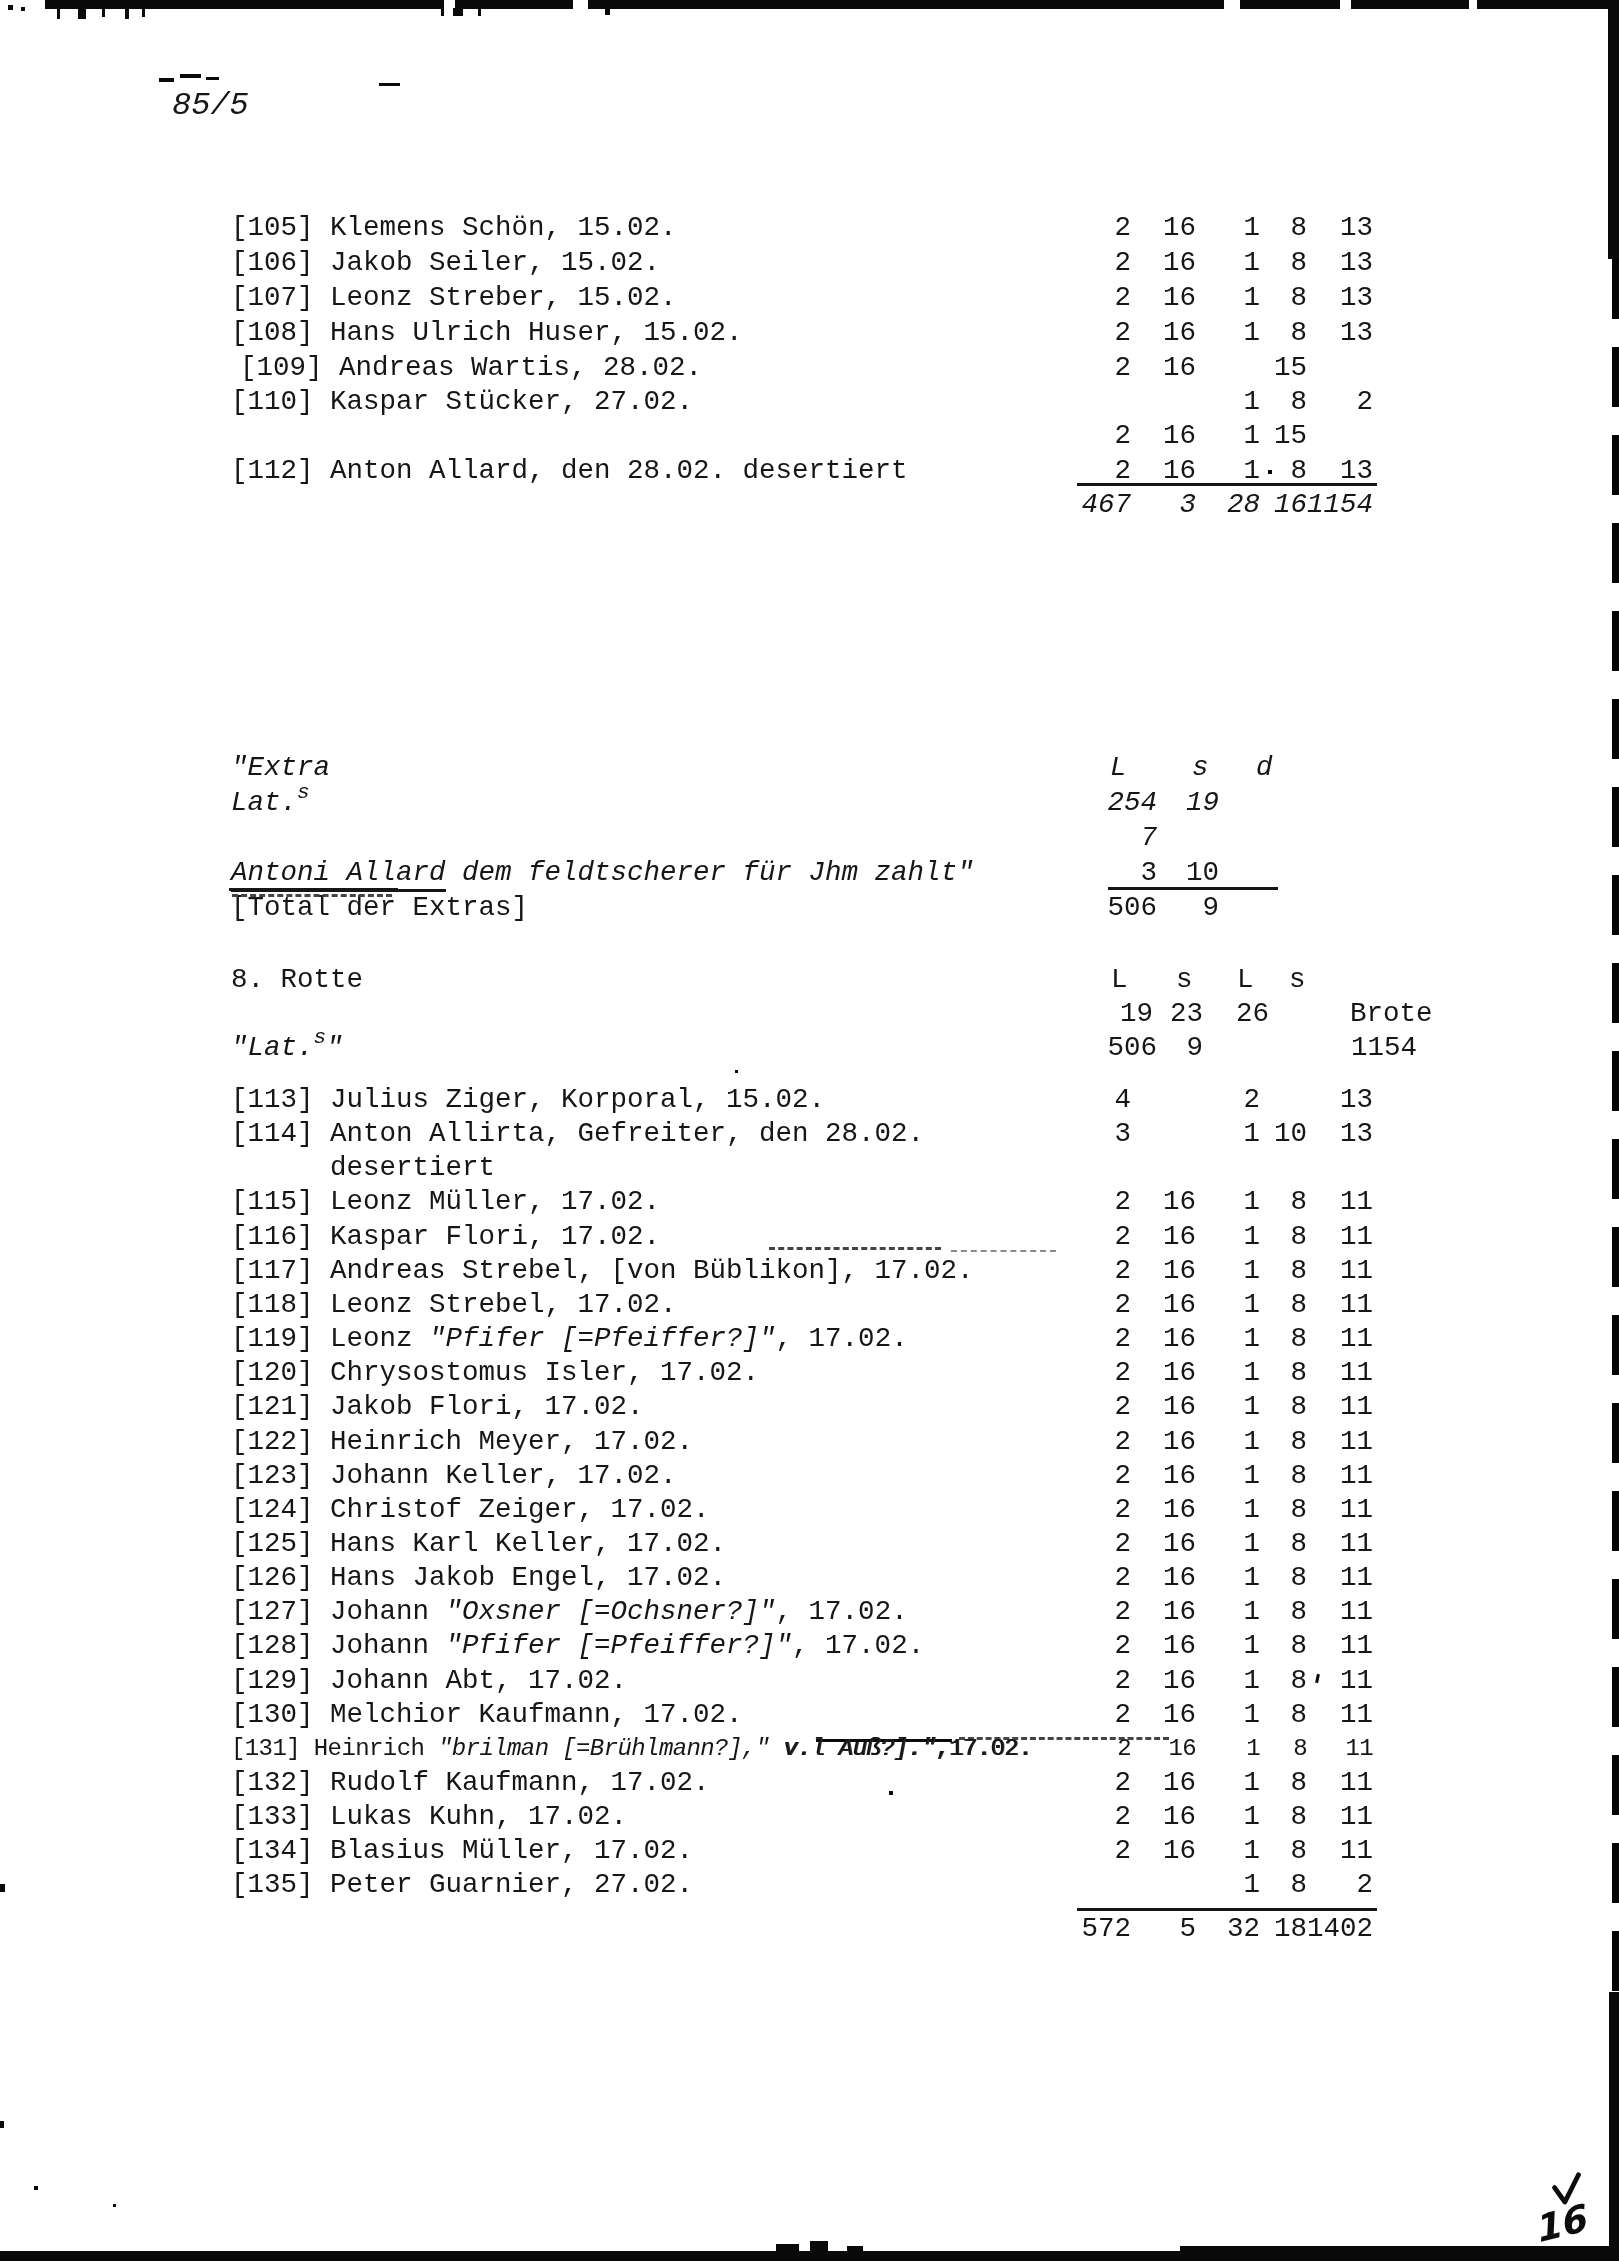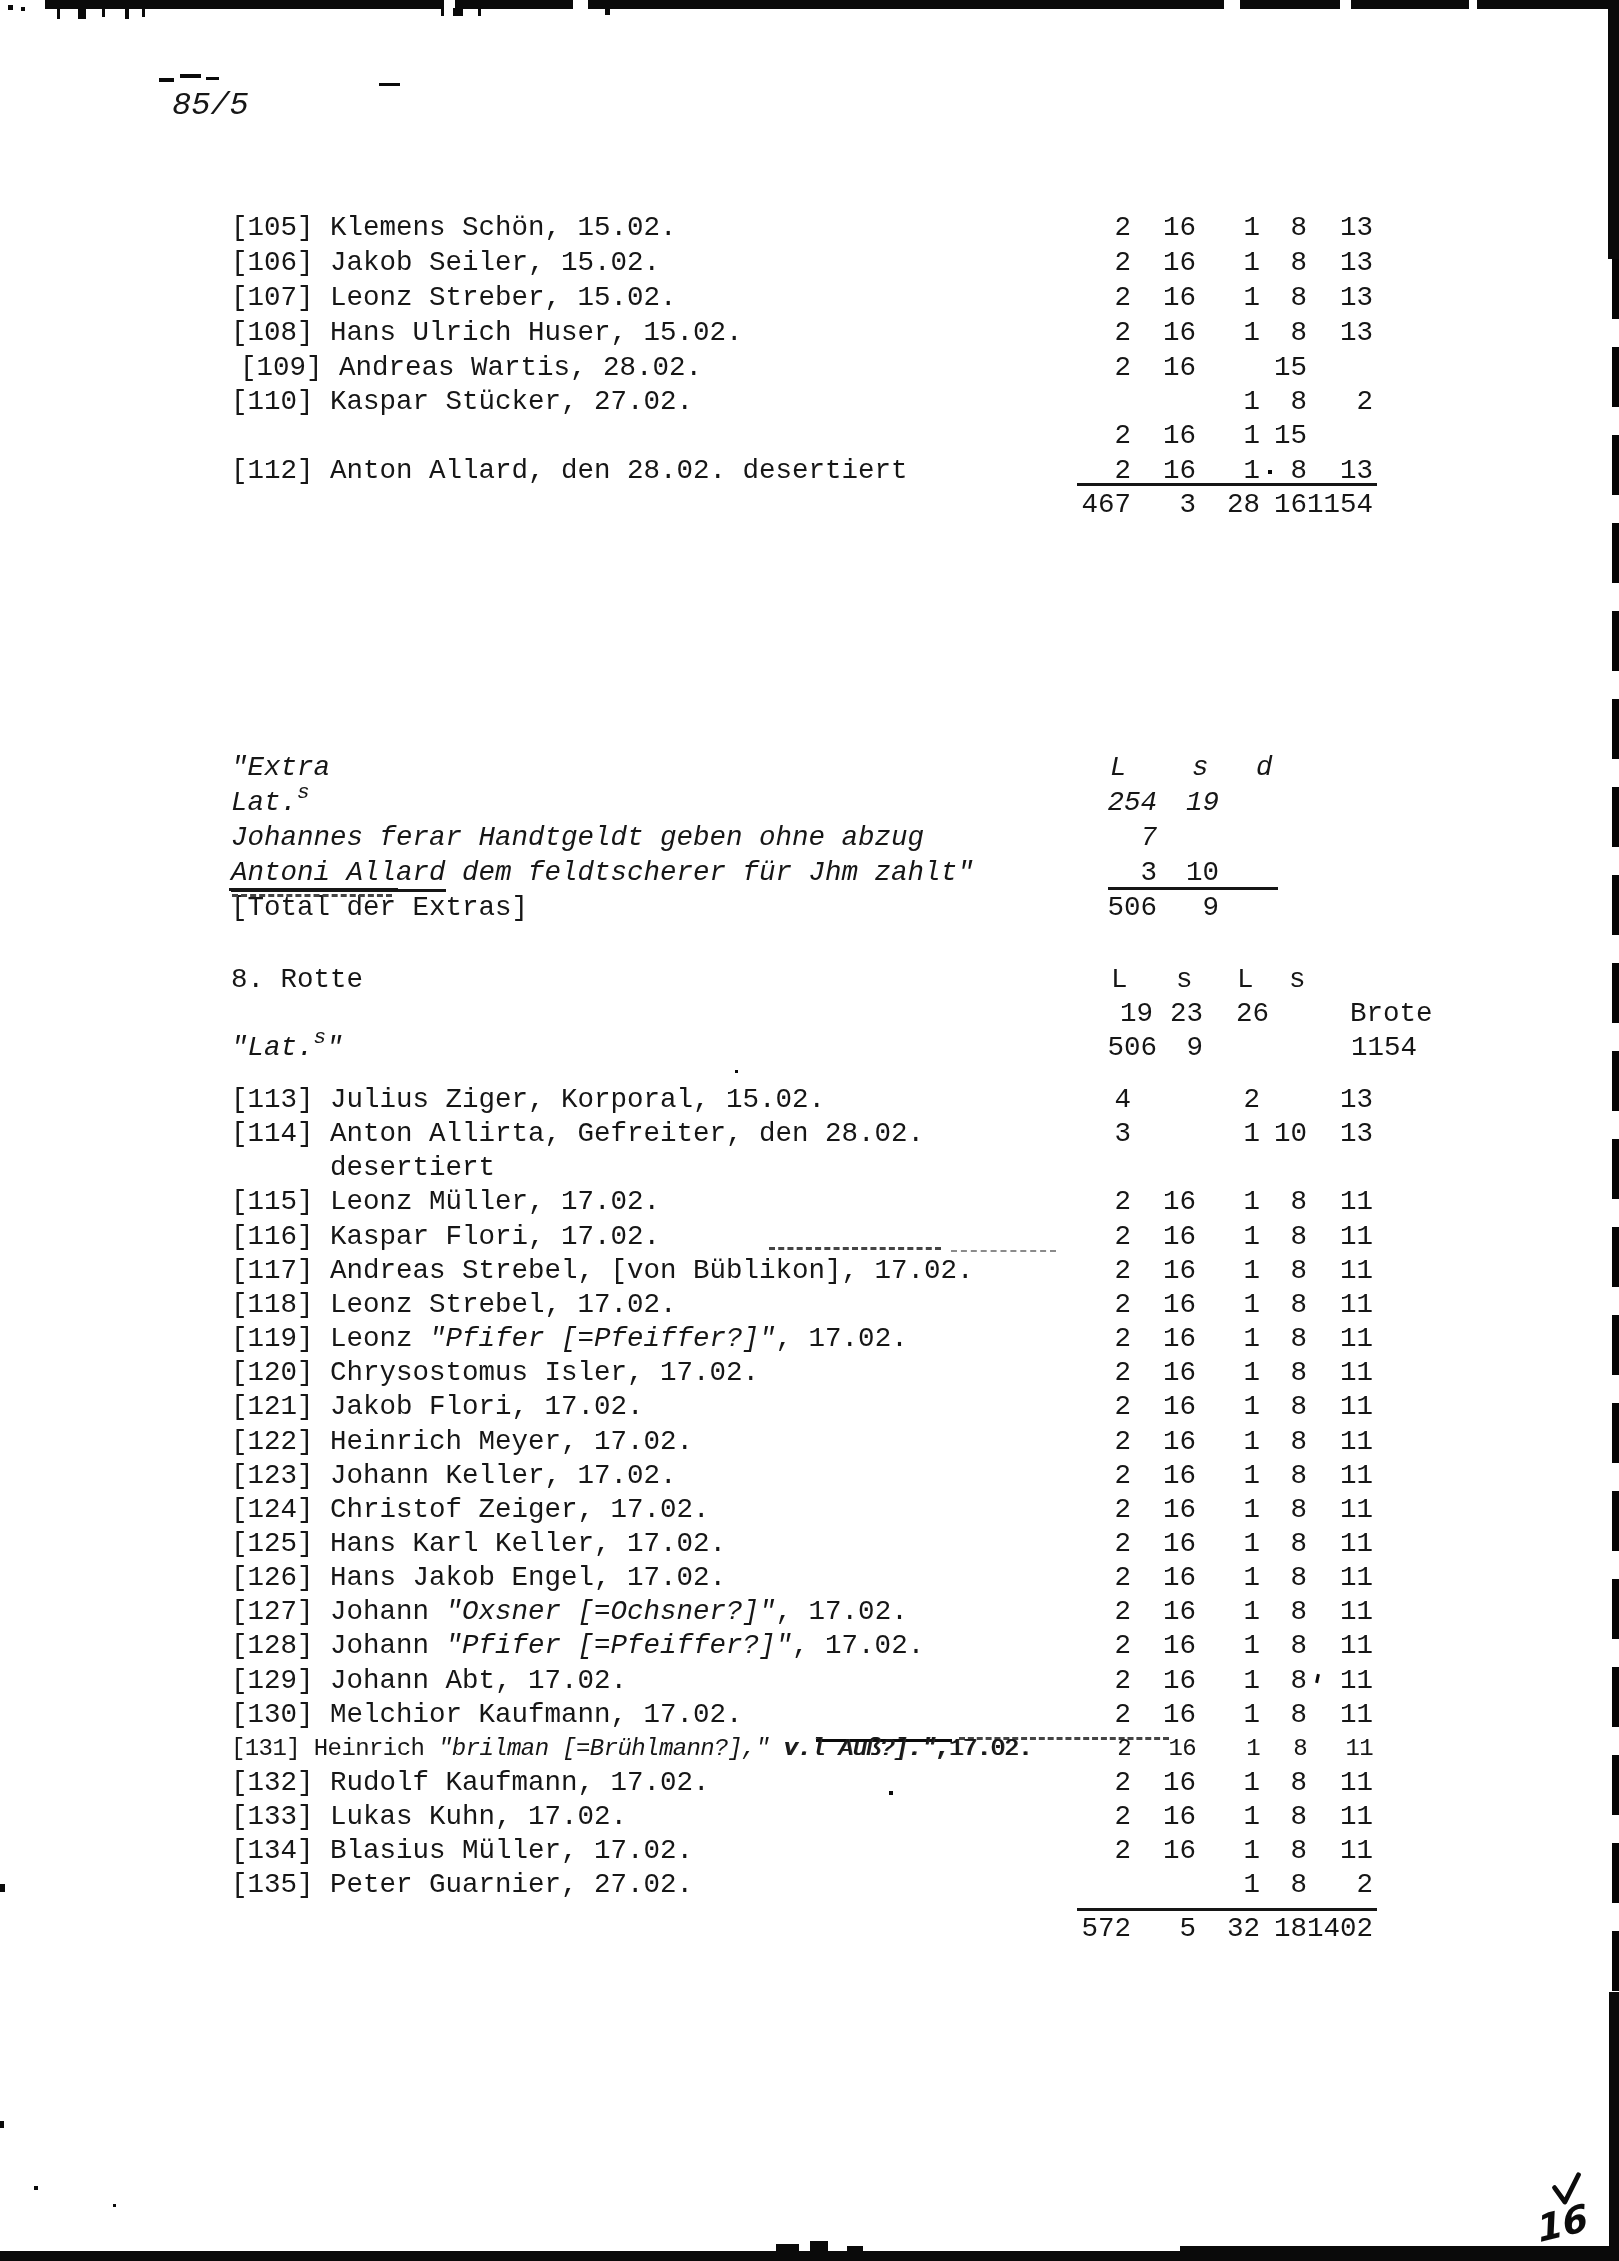--- a/index.html
+++ b/index.html
@@ -85,24 +85,24 @@
   <div id="content">
       <div class="ln" style="top: 211px;"><span class="txt" style="left: 231px;"><span class="">[105] Klemens Schön, 15.02.</span></span><span class="cell" style="left: 993px; width: 138px;">2</span><span class="cell" style="left: 1058px; width: 138px;">16</span><span class="cell" style="left: 1122px; width: 138px;">1</span><span class="cell" style="left: 1169px; width: 138px;">8</span><span class="cell" style="left: 1235px; width: 138px;">13</span></div>
       <div class="ln" style="top: 246px;"><span class="txt" style="left: 231px;"><span class="">[106] Jakob Seiler, 15.02.</span></span><span class="cell" style="left: 993px; width: 138px;">2</span><span class="cell" style="left: 1058px; width: 138px;">16</span><span class="cell" style="left: 1122px; width: 138px;">1</span><span class="cell" style="left: 1169px; width: 138px;">8</span><span class="cell" style="left: 1235px; width: 138px;">13</span></div>
       <div class="ln" style="top: 281px;"><span class="txt" style="left: 231px;"><span class="">[107] Leonz Streber, 15.02.</span></span><span class="cell" style="left: 993px; width: 138px;">2</span><span class="cell" style="left: 1058px; width: 138px;">16</span><span class="cell" style="left: 1122px; width: 138px;">1</span><span class="cell" style="left: 1169px; width: 138px;">8</span><span class="cell" style="left: 1235px; width: 138px;">13</span></div>
       <div class="ln" style="top: 316px;"><span class="txt" style="left: 231px;"><span class="">[108] Hans Ulrich Huser, 15.02.</span></span><span class="cell" style="left: 993px; width: 138px;">2</span><span class="cell" style="left: 1058px; width: 138px;">16</span><span class="cell" style="left: 1122px; width: 138px;">1</span><span class="cell" style="left: 1169px; width: 138px;">8</span><span class="cell" style="left: 1235px; width: 138px;">13</span></div>
       <div class="ln" style="top: 351px;"><span class="txt" style="left: 240px;"><span class="">[109] Andreas Wartis, 28.02.</span></span><span class="cell" style="left: 993px; width: 138px;">2</span><span class="cell" style="left: 1058px; width: 138px;">16</span><span class="cell" style="left: 1169px; width: 138px;">15</span></div>
       <div class="ln" style="top: 385px;"><span class="txt" style="left: 231px;"><span class="">[110] Kaspar Stücker, 27.02.</span></span><span class="cell" style="left: 1122px; width: 138px;">1</span><span class="cell" style="left: 1169px; width: 138px;">8</span><span class="cell" style="left: 1235px; width: 138px;">2</span></div>
       <div class="ln" style="top: 419px;"><span class="cell" style="left: 993px; width: 138px;">2</span><span class="cell" style="left: 1058px; width: 138px;">16</span><span class="cell" style="left: 1122px; width: 138px;">1</span><span class="cell" style="left: 1169px; width: 138px;">15</span></div>
       <div class="ln" style="top: 454px;"><span class="txt" style="left: 231px;"><span class="">[112] Anton Allard, den 28.02. desertiert</span></span><span class="cell" style="left: 993px; width: 138px;">2</span><span class="cell" style="left: 1058px; width: 138px;">16</span><span class="cell" style="left: 1122px; width: 138px;">1</span><span class="cell" style="left: 1169px; width: 138px;">8</span><span class="cell" style="left: 1235px; width: 138px;">13</span></div>
       <div class="rule" style="left: 1077px; top: 483px; width: 300px;"></div>
-      <div class="ln" style="top: 488px;"><span class="cell" style="left: 993px; width: 138px;">467</span><span class="cell" style="left: 1058px; width: 138px;">3</span><span class="cell" style="left: 1122px; width: 138px;">28</span><span class="cell" style="left: 1169px; width: 138px;">16</span><span class="cell" style="left: 1235px; width: 138px;">1154</span></div>
+      <div class="ln" style="top: 488px; font-style: italic;"><span class="cell" style="left: 993px; width: 138px;">467</span><span class="cell" style="left: 1058px; width: 138px;">3</span><span class="cell" style="left: 1122px; width: 138px;">28</span><span class="cell" style="left: 1169px; width: 138px;">16</span><span class="cell" style="left: 1235px; width: 138px;">1154</span></div>
       <div class="ln" style="top: 751px;"><span class="txt it" style="left: 231px;"><span class="">"Extra</span></span><span class="lcell it" style="left: 1110px;">L</span><span class="lcell it" style="left: 1192px;">s</span><span class="lcell it" style="left: 1256px;">d</span></div>
       <div class="ln" style="top: 786px;"><span class="txt it" style="left: 231px;"><span class="">Lat.</span><span class="sup">s</span></span><span class="cell it" style="left: 1019px; width: 138px;">254</span><span class="cell it" style="left: 1081px; width: 138px;">19</span></div>
-      <div class="ln" style="top: 821px;"><span class="txt it" style="left: 231px;"><span class="">Johannes ferar Handtgeldt geben ohne abzug</span></span><span class="cell it" style="left: 1019px; width: 138px;">7</span></div>
+      <div class="ln" style="top: 821px;"><span class="cell it" style="left: 1019px; width: 138px;">7</span></div>
       <div class="ln" style="top: 856px;"><span class="txt it" style="left: 231px;"><span class="und">Antoni Allard</span><span class=""> dem feldtscherer für Jhm zahlt"</span></span><span class="cell" style="left: 1019px; width: 138px;">3</span><span class="cell" style="left: 1081px; width: 138px;">10</span></div>
       <div class="ln" style="top: 891px;"><span class="txt" style="left: 231px;"><span class="">[Total der Extras]</span></span><span class="cell" style="left: 1019px; width: 138px;">506</span><span class="cell" style="left: 1081px; width: 138px;">9</span></div>
       <div class="rule" style="left: 1108px; top: 887px; width: 170px;"></div>
       <div class="rule" style="left: 229px; top: 888px; width: 169px;"></div>
       <div class="dash" style="left: 232px; top: 894px; width: 160px;"></div>
       <div class="ln" style="top: 963px;"><span class="txt" style="left: 231px;"><span class="">8. Rotte</span></span><span class="lcell" style="left: 1111px;">L</span><span class="lcell" style="left: 1176px;">s</span><span class="lcell" style="left: 1237px;">L</span><span class="lcell" style="left: 1289px;">s</span></div>
       <div class="ln" style="top: 997px;"><span class="txt" style="left: 231px;"></span><span class="cell" style="left: 1015px; width: 138px;">19</span><span class="cell" style="left: 1065px; width: 138px;">23</span><span class="cell" style="left: 1131px; width: 138px;">26</span><span class="lcell" style="left: 1350px;">Brote</span></div>
       <div class="ln" style="top: 1031px;"><span class="txt it" style="left: 231px;"><span class="">"Lat.</span><span class="sup">s</span><span class="">"</span></span><span class="cell" style="left: 1019px; width: 138px;">506</span><span class="cell" style="left: 1065px; width: 138px;">9</span><span class="cell" style="left: 1279px; width: 138px;">1154</span></div>
       <div class="ln" style="top: 1083px;"><span class="txt" style="left: 231px;"><span class="">[113] Julius Ziger, Korporal, 15.02.</span></span><span class="cell" style="left: 993px; width: 138px;">4</span><span class="cell" style="left: 1122px; width: 138px;">2</span><span class="cell" style="left: 1235px; width: 138px;">13</span></div>
       <div class="ln" style="top: 1117px;"><span class="txt" style="left: 231px;"><span class="">[114] Anton Allirta, Gefreiter, den 28.02.</span></span><span class="cell" style="left: 993px; width: 138px;">3</span><span class="cell" style="left: 1122px; width: 138px;">1</span><span class="cell" style="left: 1169px; width: 138px;">10</span><span class="cell" style="left: 1235px; width: 138px;">13</span></div>

